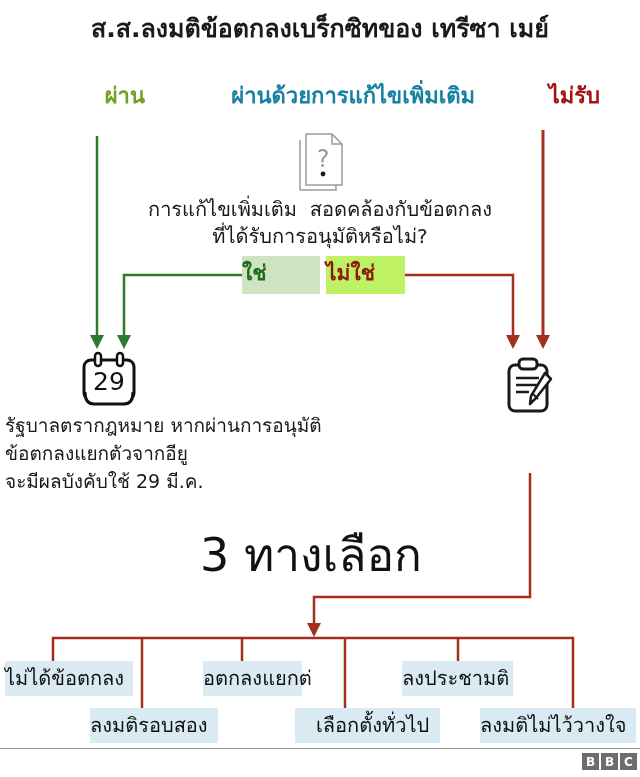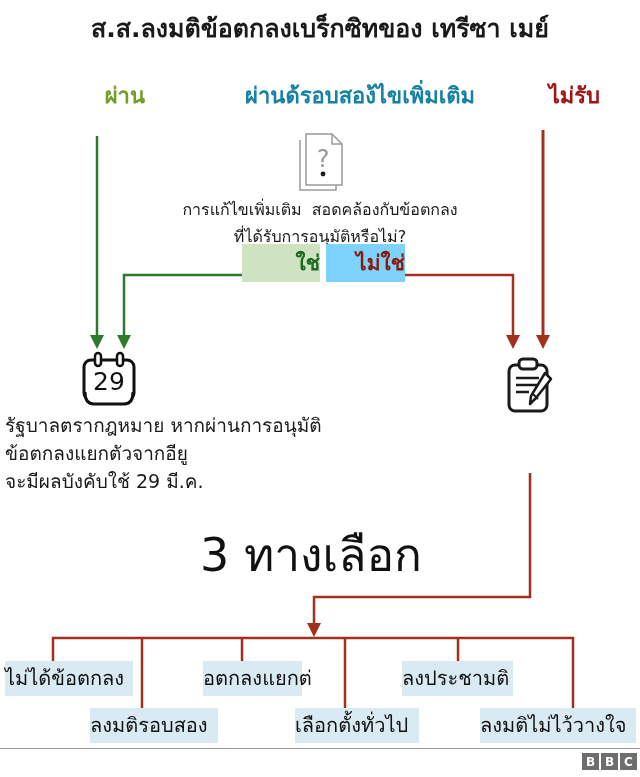--- a/index.html
+++ b/index.html
@@ -13,65 +13,65 @@
     top:12px;left:0;width:640px;text-align:center;
     font-size:25px;font-weight:bold;line-height:34px;white-space:pre;
   }
   .opt{top:80px;font-size:22px;font-weight:bold;text-align:right;line-height:32px;white-space:pre;}
   .opt-pass{left:50px;width:95px;color:#73a024;}
   .opt-amend{left:165px;width:310px;color:#1781a3;}
   .opt-reject{left:490px;width:110px;color:#a11212;}
   .lines-svg{top:0;left:0;width:640px;height:777px;}
   .question{
     top:196px;left:70px;width:500px;text-align:center;
-    font-size:16px;line-height:27px;white-space:pre-wrap;
+    font-size:20px;line-height:27px;white-space:pre-wrap;
   }
   .btn{
-    top:244px;height:38px;text-align:right;font-size:21px;font-weight:bold;
-    line-height:38px;white-space:pre;
+    top:256px;height:38px;text-align:left;font-size:21px;font-weight:bold;
+    line-height:38px;white-space:pre;font-family:Liberation Mono, monospace;
   }
   .btn-yes{left:242px;width:78px;background:#cfe2c2;color:#1d6b1d;}
-  .btn-no{left:326px;width:79px;background:#7dd3fc;color:#8c1810;}
+  .btn-no{left:326px;width:79px;background:#bef264;color:#8c1810;}
   .para{font-size:19px;line-height:28px;white-space:pre-wrap;}
   .para-left{top:411px;left:5px;width:330px;text-align:left;}
   .para-right{top:416px;left:350px;width:283px;text-align:right;}
   .choices-heading{
     top:524px;left:0;width:622px;text-align:center;
     font-size:46px;font-weight:500;line-height:62px;white-space:pre;color:#111;
   }
   .choice{
     height:35px;background:#d9eaf2;text-align:left;font-size:20px;
     line-height:34px;white-space:pre;color:#111;
   }
   .row-top{top:661px;}
   .row-bottom{top:708px;}
   .c1{left:5px;width:128px;}
   .c2{left:90px;width:128px;}
   .c3{left:203px;width:99px;}
-  .c4{left:295px;width:124px;}
+  .c4{left:295px;width:124px;padding-left:21px;}
   .c5{left:402px;width:111px;}
   .c6{left:480px;width:156px;}
   .divider{top:748px;left:0;width:640px;height:0;border-top:1.5px solid #9a9a9a;}
   .bbc{top:753px;right:3px;display:flex;gap:2px;}
   .bbc .blk{
     width:17px;height:17px;background:#6d6d6d;color:#ffffff;
     font-size:12px;font-weight:bold;display:flex;align-items:center;justify-content:center;
     font-family:"DejaVu Sans","Liberation Sans",sans-serif;
   }
   .icon{pointer-events:none;}
 </style>
 </head>
 <body>
 
 <div class="canvas">
 
   <div class="abs title">ส.ส.ลงมติข้อตกลงเบร็กซิทของ เทรีซา เมย์</div>
 
   <div class="abs opt opt-pass">ผ่าน</div>
-  <div class="abs opt opt-amend">ผ่านด้รอบสอง้ไขเพิ่มเติม</div>
+  <div class="abs opt opt-amend">ผ่านด้วยการแก้ไขเพิ่มเติม</div>
   <div class="abs opt opt-reject">ไม่รับ</div>
 
   <svg class="abs lines-svg" width="640" height="777" viewBox="0 0 640 777">
 
     <path d="M97 136 L97 336" stroke="#2c7a2c" stroke-width="2.5" fill="none"></path>
     <polygon points="90,335 104,335 97,349" fill="#2c7a2c"></polygon>
 
     <path d="M242 275 L124 275 L124 336" stroke="#2c7a2c" stroke-width="2.5" fill="none"></path>
     <polygon points="117,335 131,335 124,349" fill="#2c7a2c"></polygon>
 

